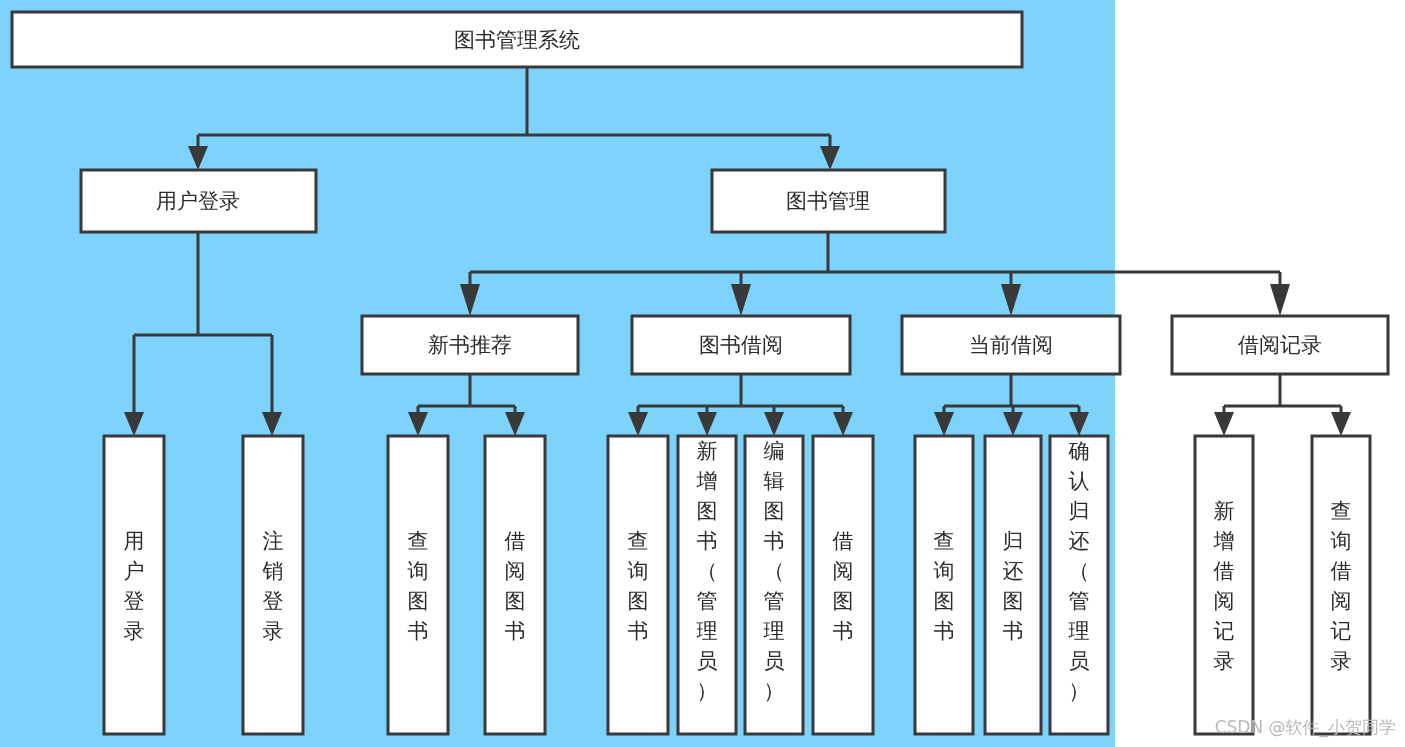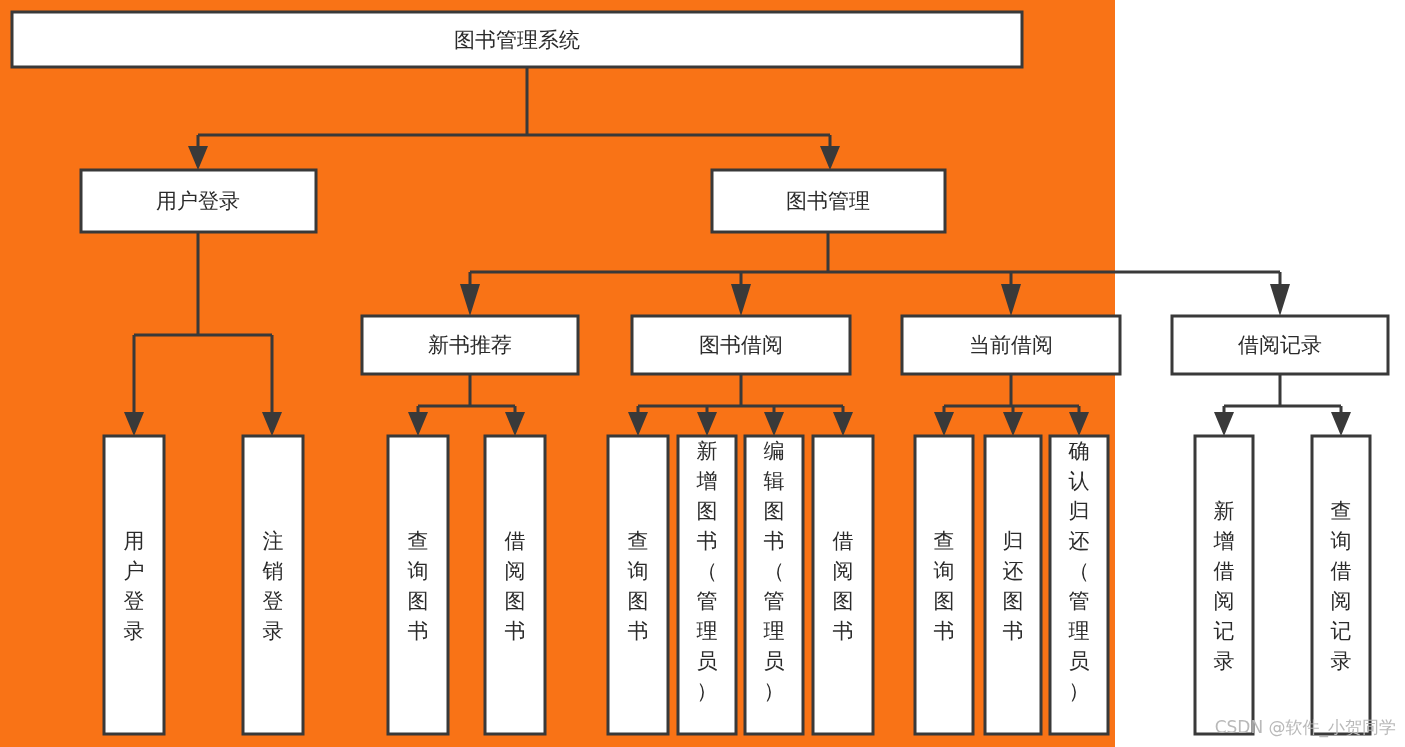--- a/index.html
+++ b/index.html
@@ -10,21 +10,21 @@
   body {
     width: 1405px;
     height: 747px;
     font-family: "DejaVu Sans", "Liberation Sans", sans-serif;
     overflow: hidden;
   }
   #diagram-root {
     position: relative;
     width: 1115px;
     height: 747px;
-    background: #f97316;
+    background: #7dd3fc;
   }
   svg.flowchart {
     display: block;
     width: 1405px;
     height: 747px;
   }
   .node-box {
     fill: #ffffff;
     stroke: #393939;
     stroke-width: 3;

